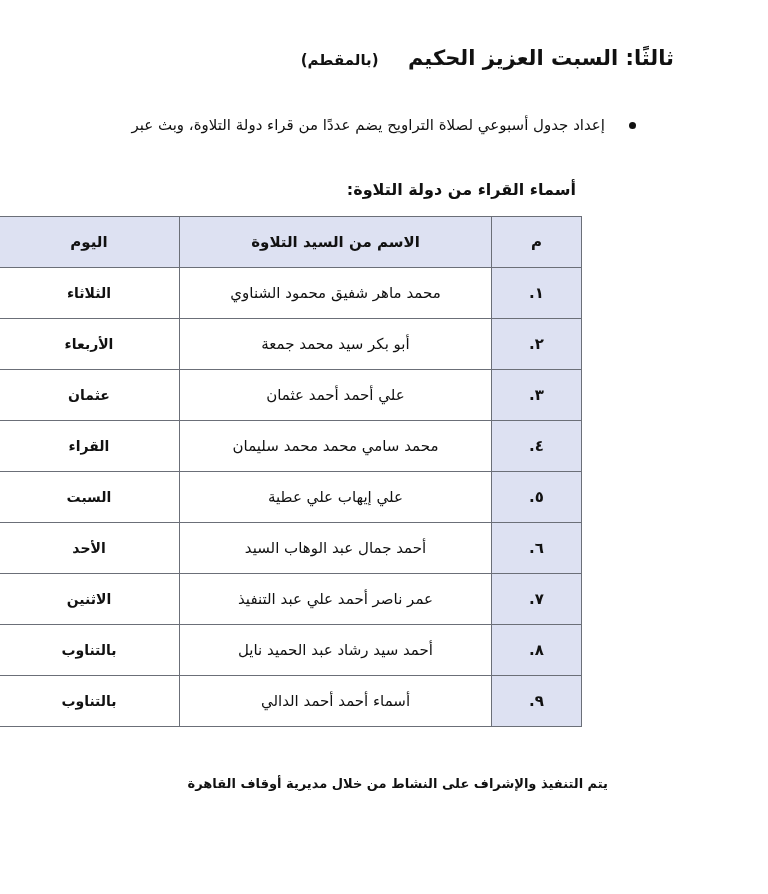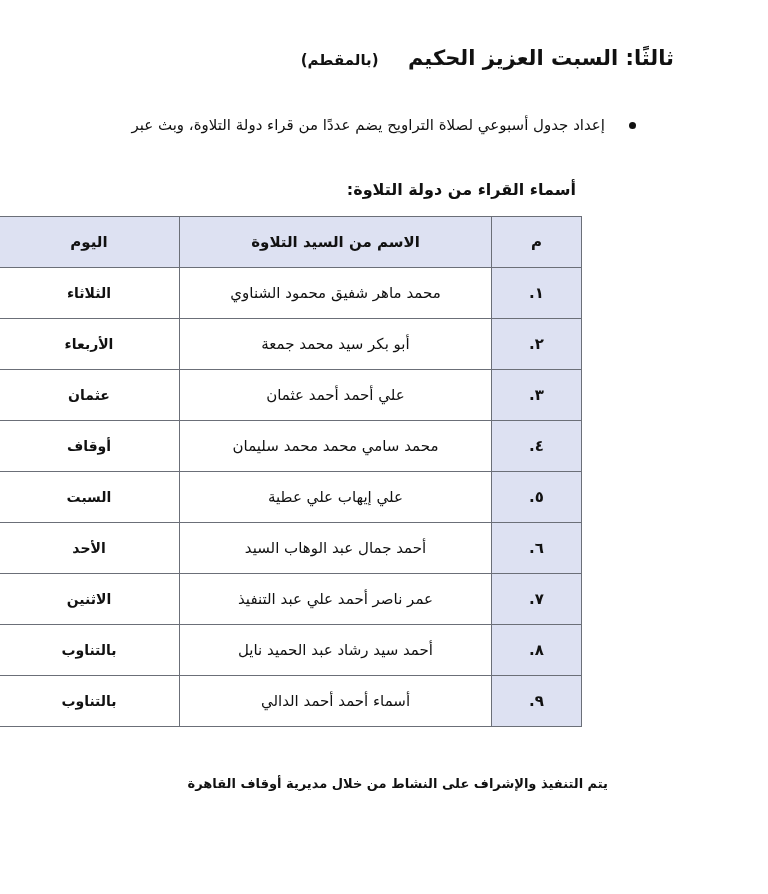--- a/index.html
+++ b/index.html
@@ -159,21 +159,21 @@
         <td class="day">الأربعاء</td>
       </tr>
       <tr>
         <td class="num">٣.</td>
         <td class="name">علي أحمد أحمد عثمان</td>
         <td class="day">عثمان</td>
       </tr>
       <tr>
         <td class="num">٤.</td>
         <td class="name">محمد سامي محمد محمد سليمان</td>
-        <td class="day">أوقاف</td>
+        <td class="day">القراء</td>
       </tr>
       <tr>
         <td class="num">٥.</td>
         <td class="name">علي إيهاب علي عطية</td>
         <td class="day">السبت</td>
       </tr>
       <tr>
         <td class="num">٦.</td>
         <td class="name">أحمد جمال عبد الوهاب السيد</td>
         <td class="day">الأحد</td>

